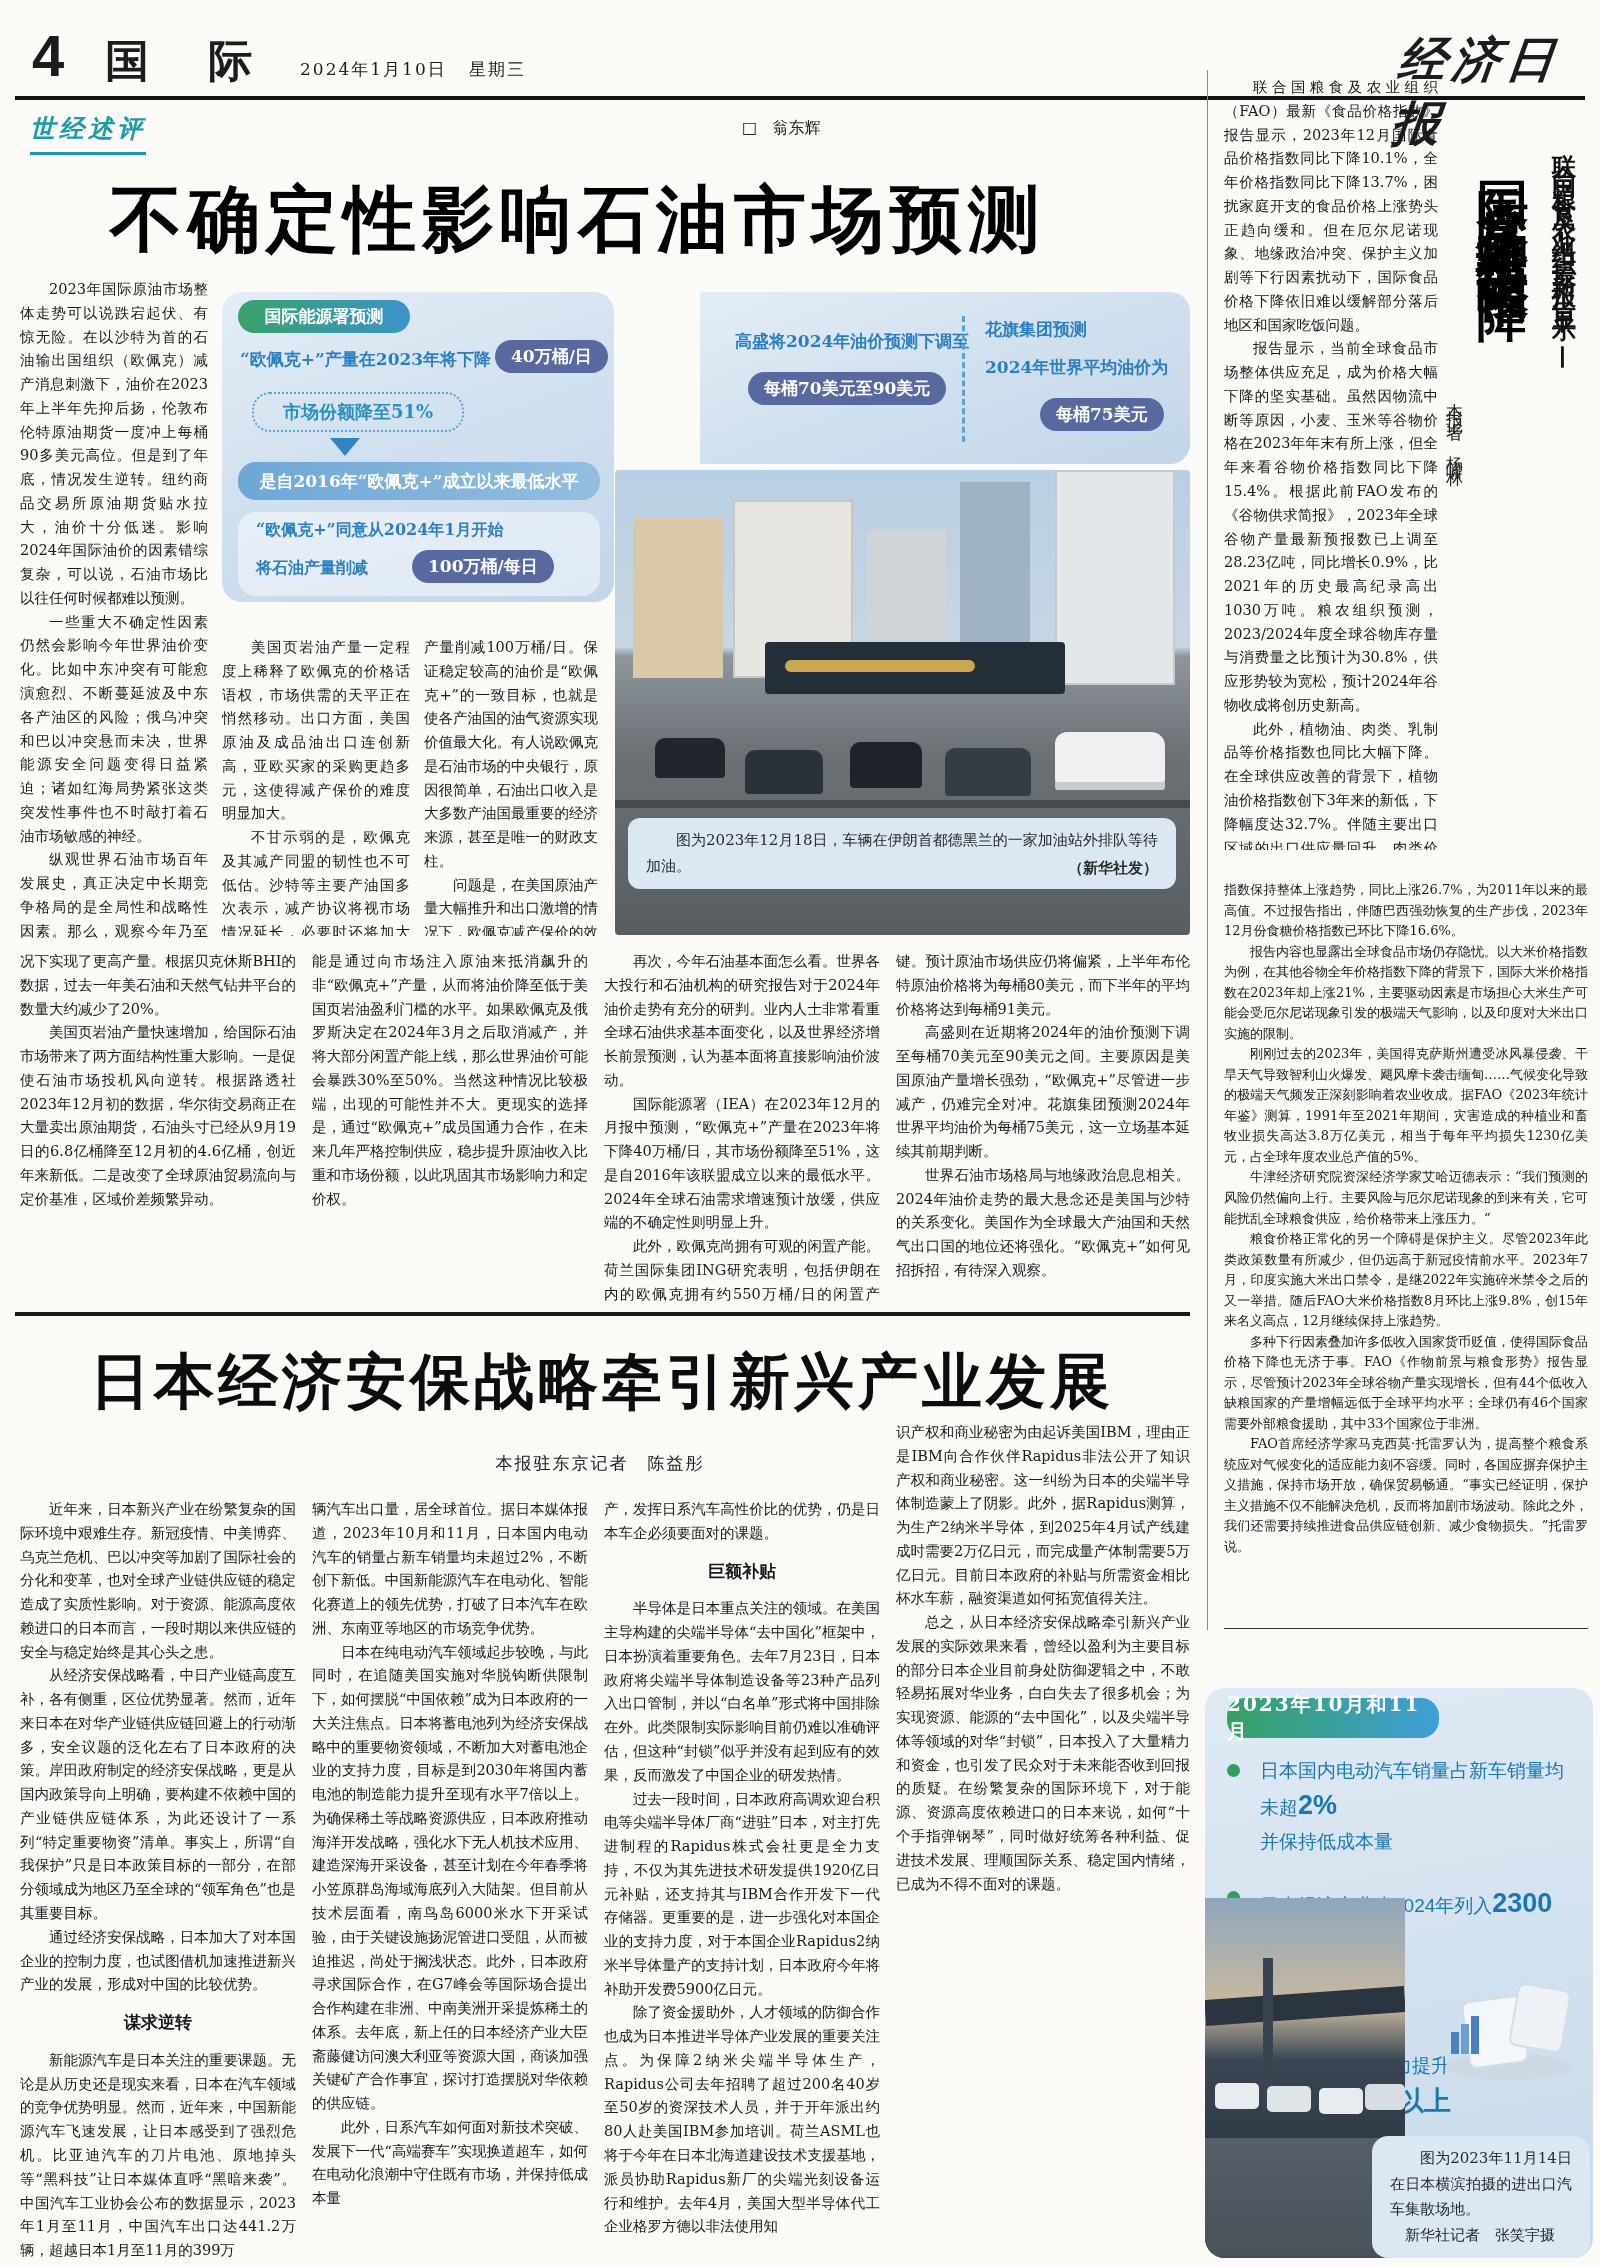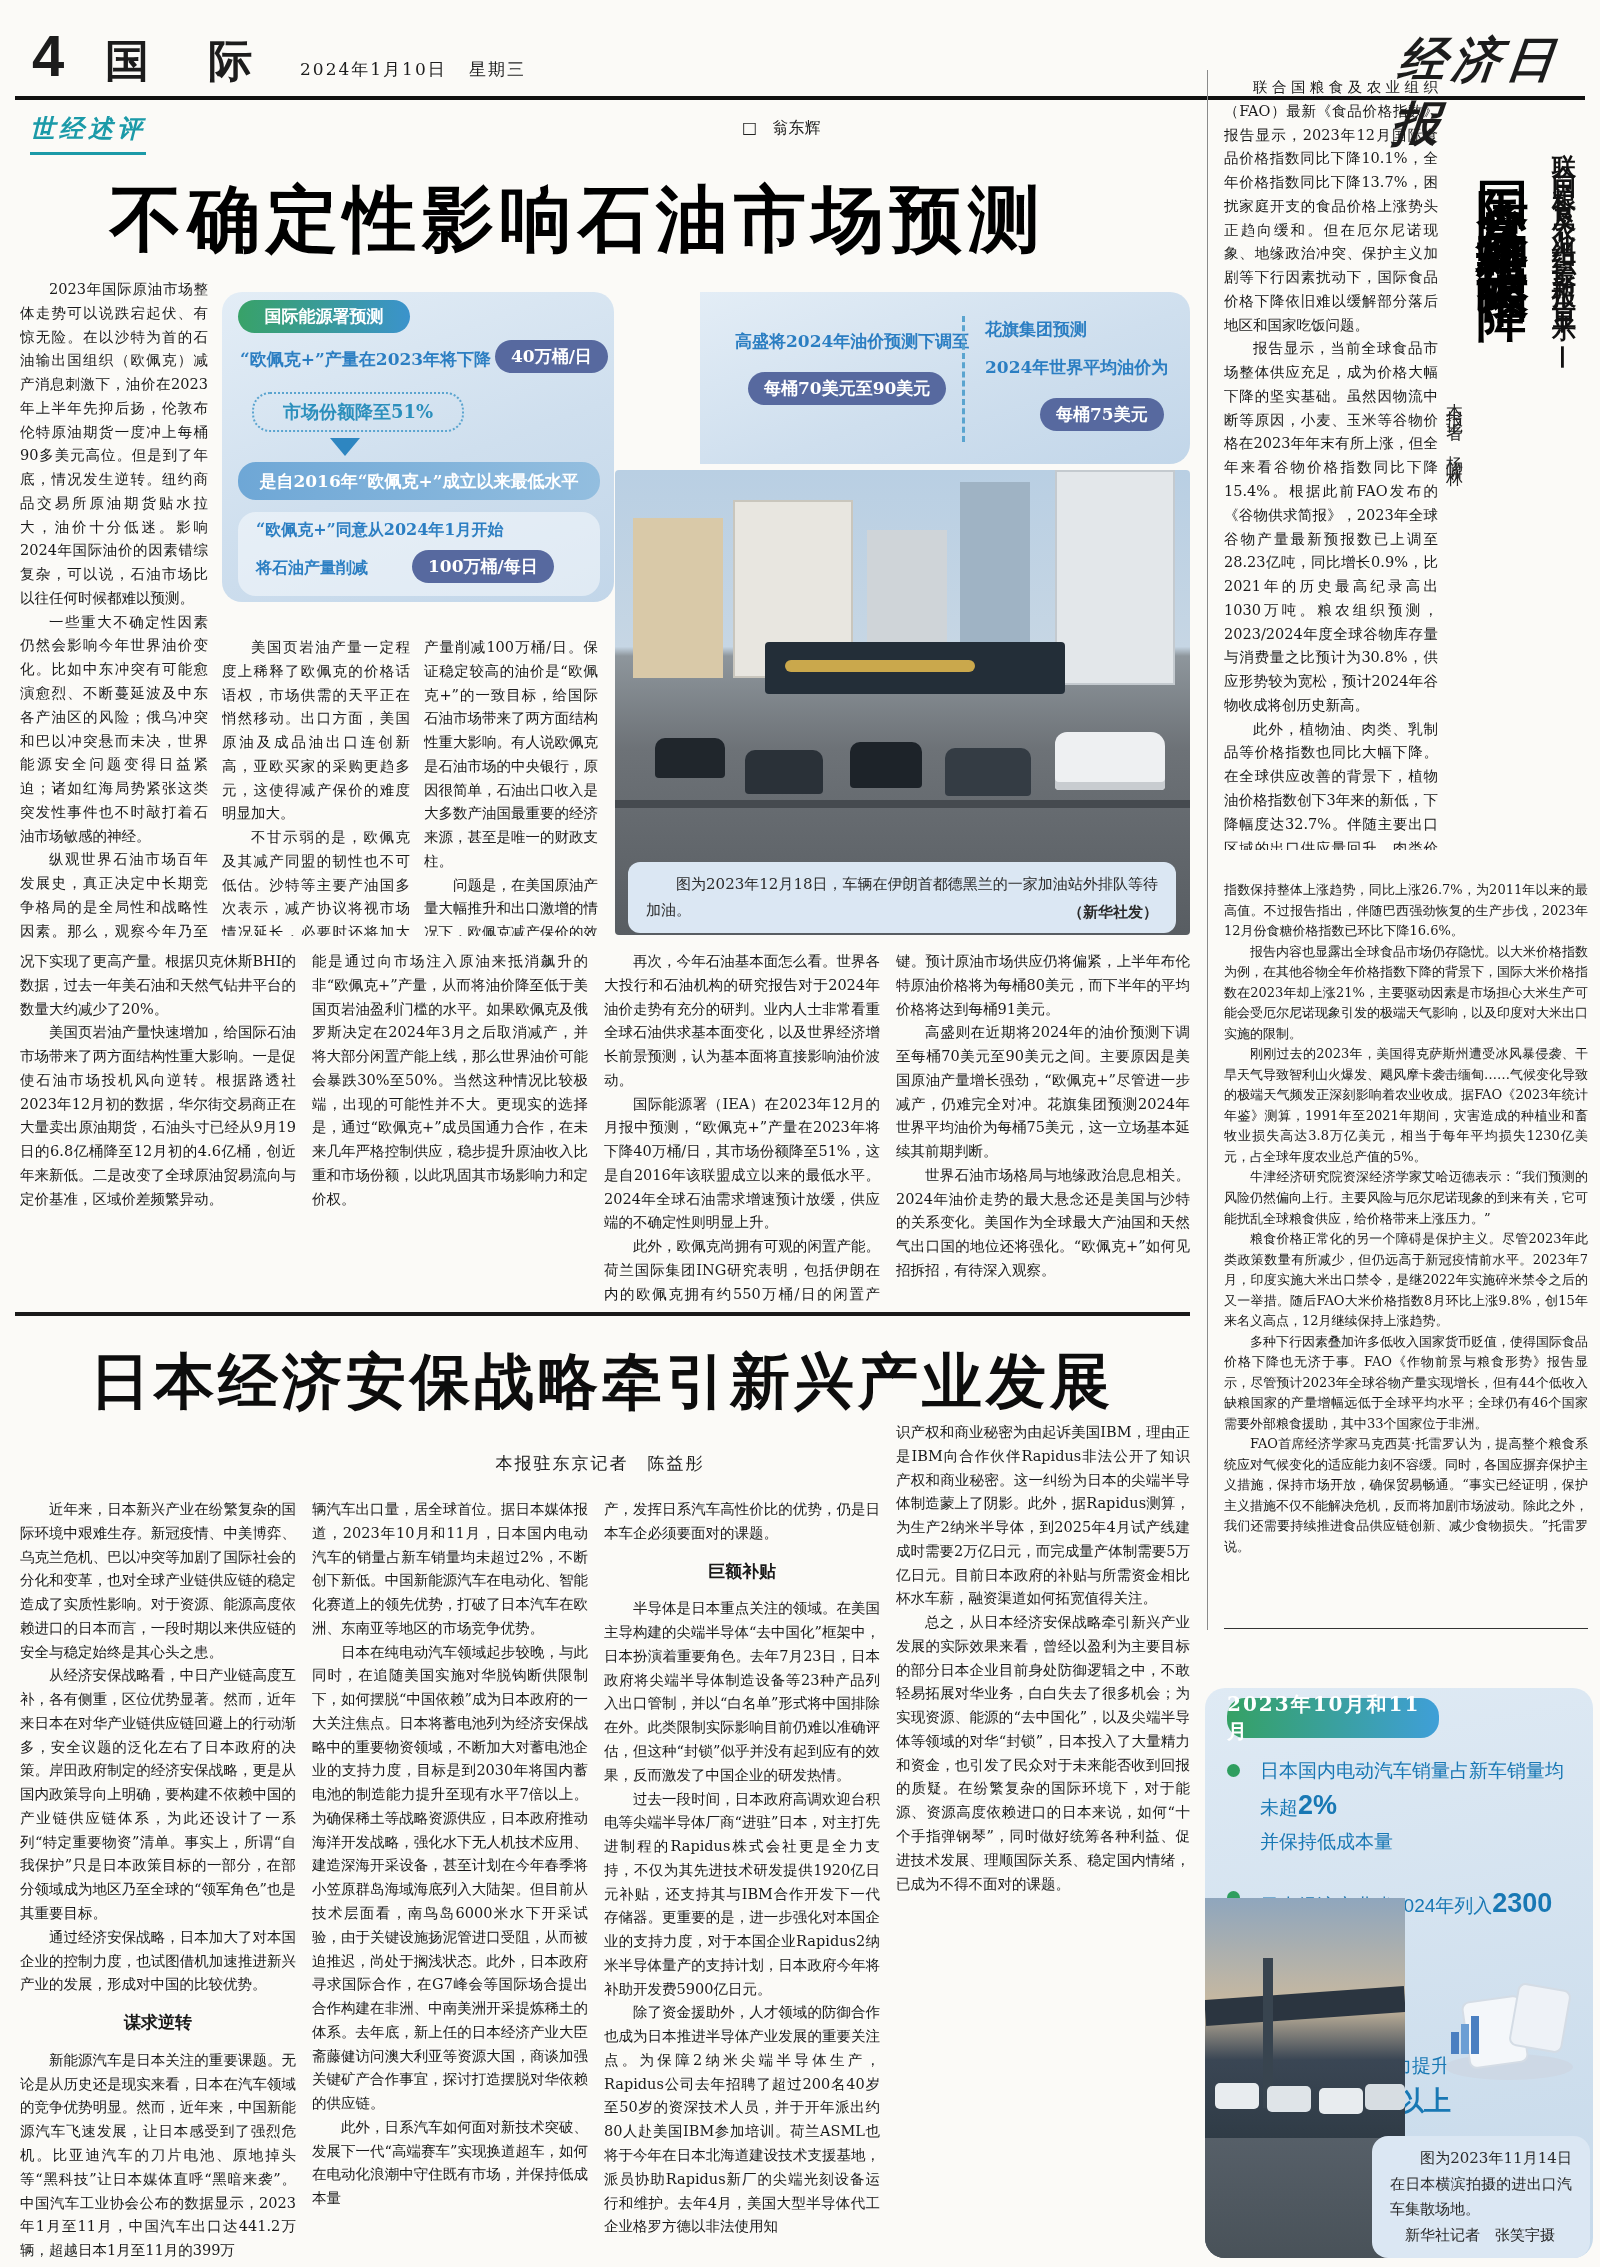--- a/index.html
+++ b/index.html
@@ -114,38 +114,38 @@
     <div class="ph" style="left:440px;top:0;width:120px;height:215px;background:#e3e7ea;box-shadow:inset 0 0 0 2px #c4cacf;"></div>
     <div class="ph" style="left:150px;top:172px;width:300px;height:52px;background:#232e38;border-radius:4px;"></div>
     <div class="ph" style="left:170px;top:190px;width:190px;height:12px;background:#caa84c;border-radius:6px;"></div>
     <div class="ph" style="left:40px;top:268px;width:70px;height:40px;background:#20262c;border-radius:10px 10px 4px 4px;"></div>
     <div class="ph" style="left:130px;top:280px;width:78px;height:44px;background:#2a3138;border-radius:10px 10px 4px 4px;"></div>
     <div class="ph" style="left:235px;top:272px;width:72px;height:46px;background:#1d2329;border-radius:10px 10px 4px 4px;"></div>
     <div class="ph" style="left:330px;top:278px;width:86px;height:48px;background:#343c44;border-radius:10px 10px 4px 4px;"></div>
     <div class="ph" style="left:440px;top:262px;width:110px;height:58px;background:#eef0f2;border-radius:12px 14px 4px 4px;box-shadow:inset 0 -8px 0 #c8ccd0;"></div>
     <div class="ph" style="left:0;top:330px;width:575px;height:8px;background:#454a4f;"></div>
   </div>
-  <div class="abs caption-box" style="left:628px;top:862px;width:512px;">
+  <div class="abs caption-box" style="left:628px;top:818px;width:512px;">
     <div>
       <span style="display:inline-block;width:2em;"></span><span>图为2023年12月18日，车辆在伊朗首都德黑兰的一家加油站外排队等待加油。</span>
       <span class="abs" style="right:18px;bottom:8px;font-weight:bold;">（新华社发）</span>
     </div>
   </div>
 
   <div class="col" style="left:20px;top:278px;width:188px;height:660px;">
       <p>2023年国际原油市场整体走势可以说跌宕起伏、有惊无险。在以沙特为首的石油输出国组织（欧佩克）减产消息刺激下，油价在2023年上半年先抑后扬，伦敦布伦特原油期货一度冲上每桶90多美元高位。但是到了年底，情况发生逆转。纽约商品交易所原油期货贴水拉大，油价十分低迷。影响2024年国际油价的因素错综复杂，可以说，石油市场比以往任何时候都难以预测。</p>
       <p>一些重大不确定性因素仍然会影响今年世界油价变化。比如中东冲突有可能愈演愈烈、不断蔓延波及中东各产油区的风险；俄乌冲突和巴以冲突悬而未决，世界能源安全问题变得日益紧迫；诸如红海局势紧张这类突发性事件也不时敲打着石油市场敏感的神经。</p>
       <p>纵观世界石油市场百年发展史，真正决定中长期竞争格局的是全局性和战略性因素。那么，观察今年乃至今后几年油价走势，就要从全球供需基本面入手，了解价格剧烈波动的缘由和内在逻辑。</p>
     </div>
   <div class="col" style="left:222px;top:636px;width:188px;height:300px;">
       <p>美国页岩油产量一定程度上稀释了欧佩克的价格话语权，市场供需的天平正在悄然移动。出口方面，美国原油及成品油出口连创新高，亚欧买家的采购更趋多元，这使得减产保价的难度明显加大。</p>
       <p>不甘示弱的是，欧佩克及其减产同盟的韧性也不可低估。沙特等主要产油国多次表示，减产协议将视市场情况延长，必要时还将加大减产力度，以对冲需求走弱和库存回补带来的压力。</p>
     </div>
   <div class="col" style="left:424px;top:636px;width:174px;height:300px;">
-      <p class="cont">产量削减100万桶/日。保证稳定较高的油价是“欧佩克+”的一致目标，给国际石油市场带来了两方面结构性重大影响。有人说欧佩克是石油市场的中央银行，原因很简单，石油出口收入是大多数产油国最重要的经济来源，甚至是唯一的财政支柱。</p>
+      <p class="cont">产量削减100万桶/日。保证稳定较高的油价是“欧佩克+”的一致目标，也就是使各产油国的油气资源实现价值最大化。有人说欧佩克是石油市场的中央银行，原因很简单，石油出口收入是大多数产油国最重要的经济来源，甚至是唯一的财政支柱。</p>
       <p>问题是，在美国原油产量大幅推升和出口激增的情况下，欧佩克减产保价的效果大打折扣，市场份额不断被蚕食。如不果断采取应对措施，其定价权将进一步被削弱。</p>
     </div>
   <div class="col" style="left:20px;top:950px;width:276px;height:352px;">
       <p class="cont">况下实现了更高产量。根据贝克休斯BHI的数据，过去一年美石油和天然气钻井平台的数量大约减少了20%。</p>
       <p>美国页岩油产量快速增加，给国际石油市场带来了两方面结构性重大影响。一是促使石油市场投机风向逆转。根据路透社2023年12月初的数据，华尔街交易商正在大量卖出原油期货，石油头寸已经从9月19日的6.8亿桶降至12月初的4.6亿桶，创近年来新低。二是改变了全球原油贸易流向与定价基准，区域价差频繁异动。</p>
     </div>
   <div class="col" style="left:312px;top:950px;width:276px;height:352px;">
       <p class="cont">能是通过向市场注入原油来抵消飙升的非“欧佩克+”产量，从而将油价降至低于美国页岩油盈利门槛的水平。如果欧佩克及俄罗斯决定在2024年3月之后取消减产，并将大部分闲置产能上线，那么世界油价可能会暴跌30%至50%。当然这种情况比较极端，出现的可能性并不大。更现实的选择是，通过“欧佩克+”成员国通力合作，在未来几年严格控制供应，稳步提升原油收入比重和市场份额，以此巩固其市场影响力和定价权。</p>
     </div>
   <div class="col" style="left:604px;top:950px;width:276px;height:352px;">

